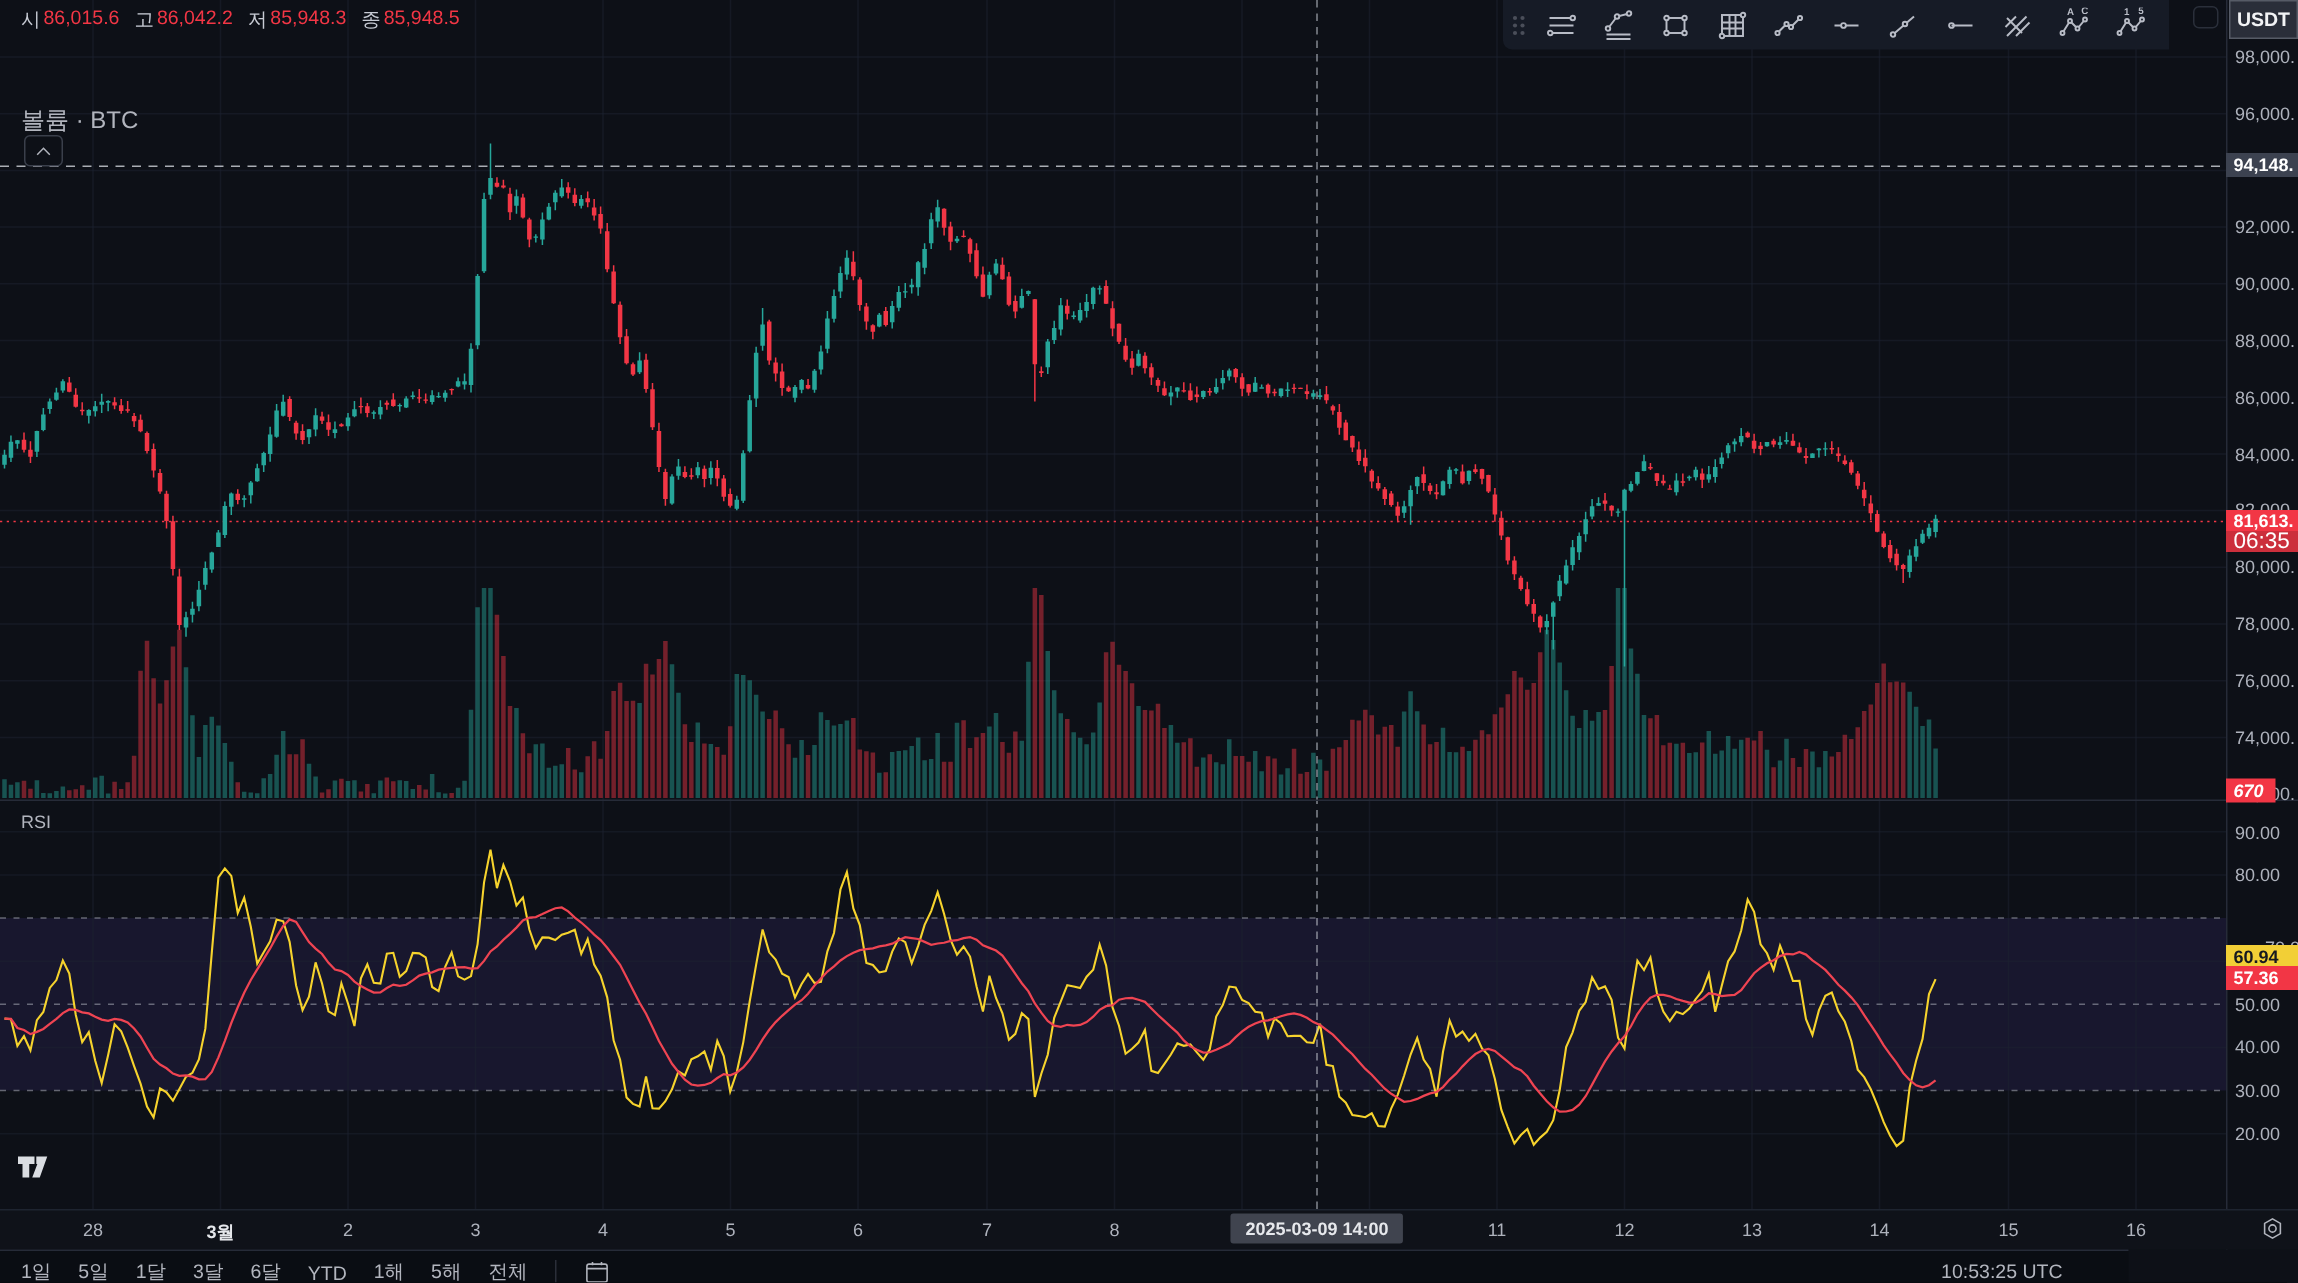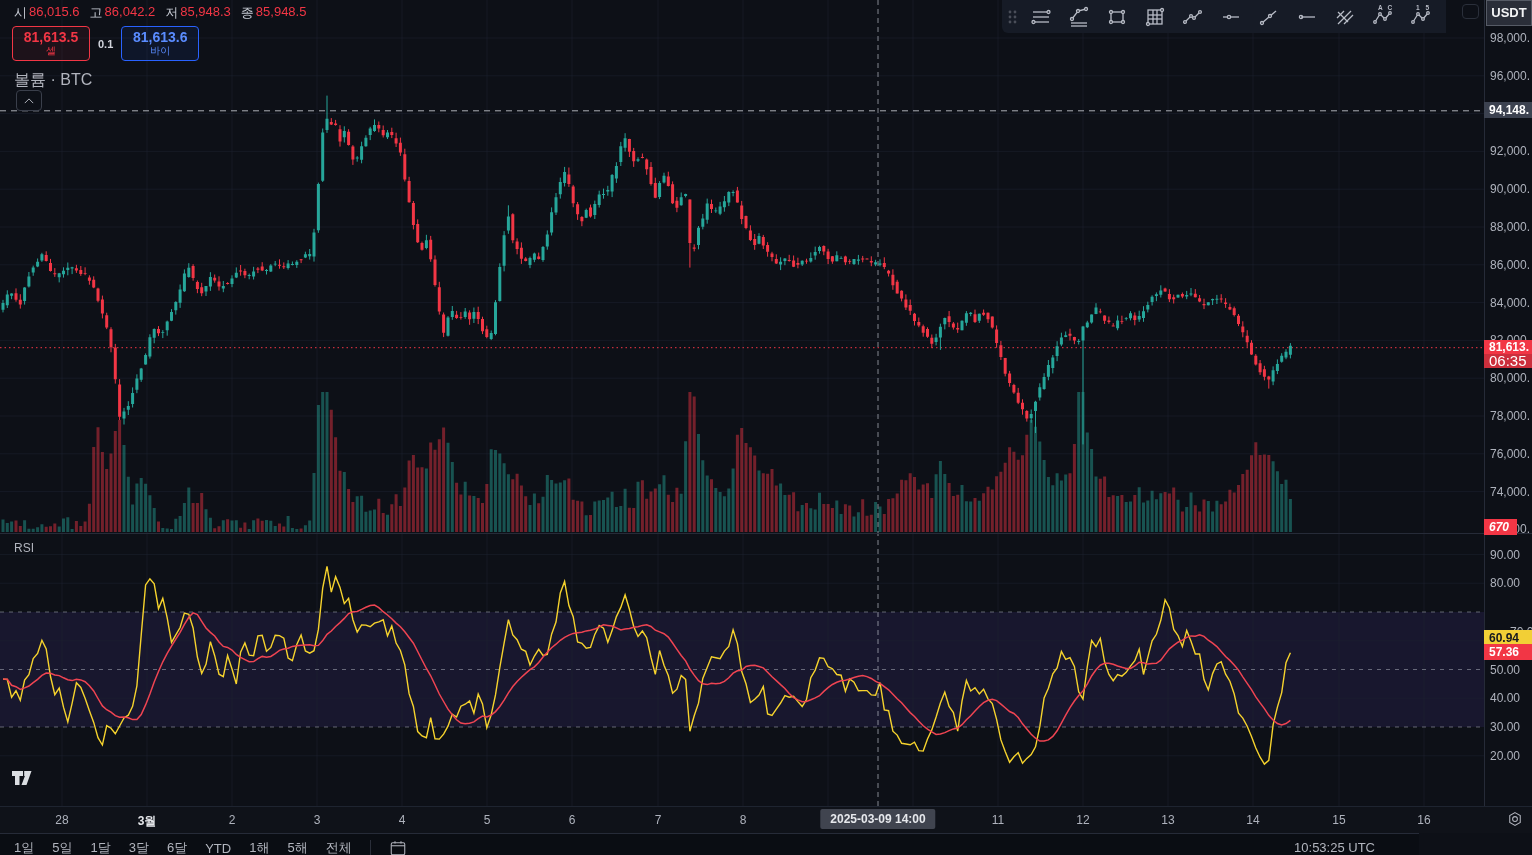--- a/index.html
+++ b/index.html
@@ -140,31 +140,20 @@
       <div class="legend-item">
         <span class="legend-label">저</span>
         <span class="legend-value">85,948.3</span>
       </div>
       <div class="legend-item">
         <span class="legend-label">종</span>
         <span class="legend-value">85,948.5</span>
       </div>
     </div>
 
-  <div class="order-panel">
-    <div class="order-btn sell-btn">
-      <div class="price">81,613.5</div>
-      <div class="side">셀</div>
-    </div>
-    <div class="spread">0.1</div>
-    <div class="order-btn buy-btn">
-      <div class="price">81,613.6</div>
-      <div class="side">바이</div>
-    </div>
-  </div>
 
   <div class="volume-label">볼륨 · BTC</div>
 
   <div class="collapse-btn">
     <svg width="14" height="10" viewBox="0 0 20 14">
       <polyline points="4,10 10,4 16,10" class="icon-stroke"></polyline>
     </svg>
   </div>
 
   <div class="rsi-title">RSI</div>

